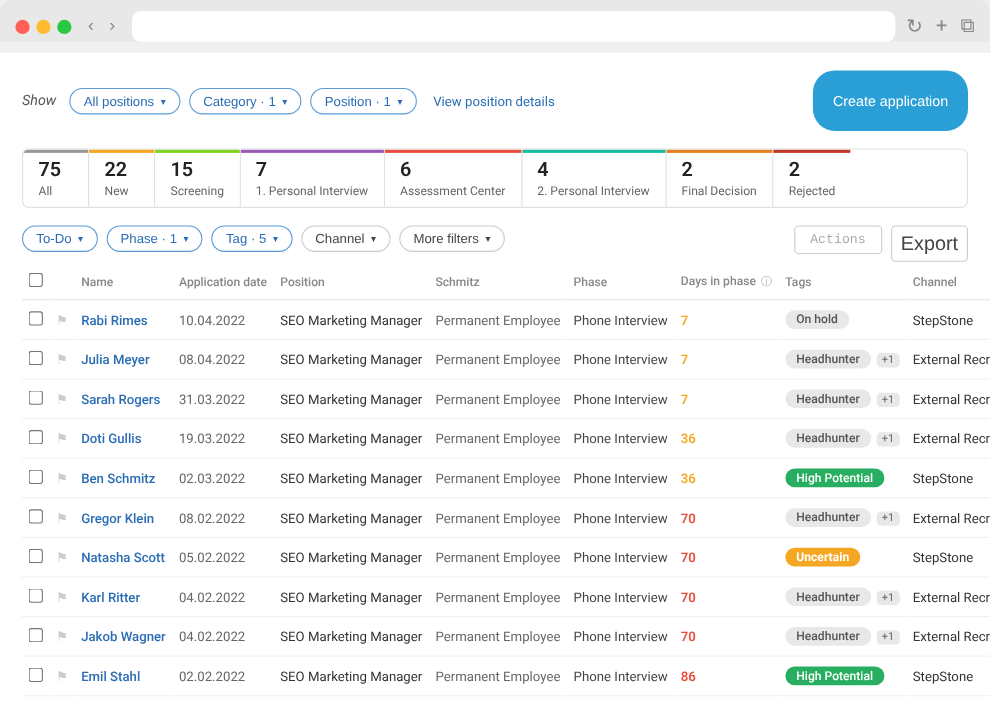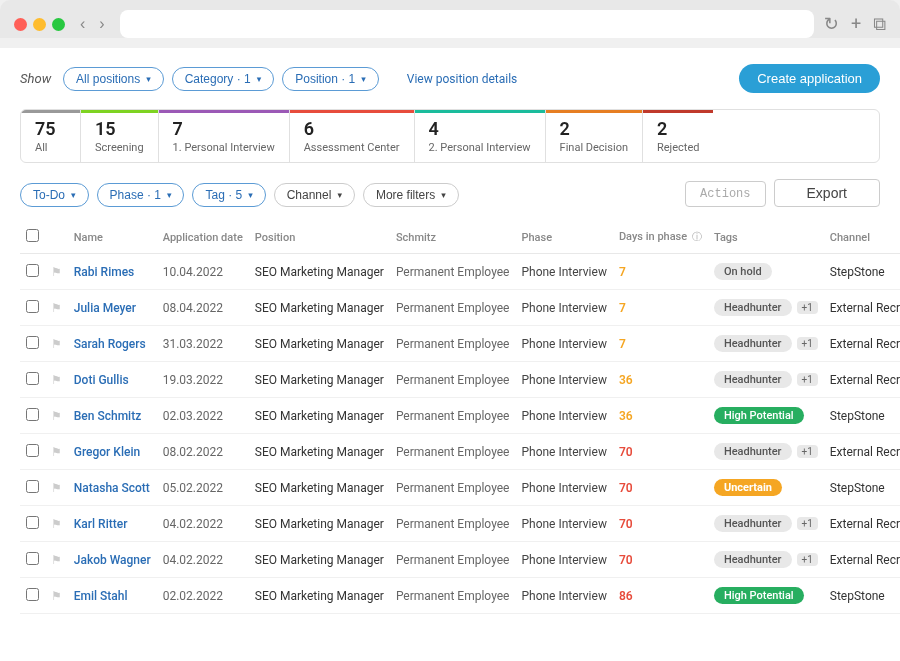--- a/index.html
+++ b/index.html
@@ -39,24 +39,24 @@
     
     .filters-row {
       display: flex; align-items: center; gap: 8px; margin-bottom: 16px;
     }
     .show-label { font-size: 13px; color: #555; margin-right: 4px; font-style: italic; }
     .filter-btn {
       display: flex; align-items: center; gap: 4px;
       background: white; border: 1.5px solid #5b9bd5; border-radius: 20px;
       padding: 4px 12px; font-size: 12px; color: #2a6db5; cursor: pointer; font-weight: 500;
     }
-    .view-link { font-size: 12px; color: #2a6db5; cursor: pointer; text-decoration: none; margin-left: 20px; }
+    .view-link { font-size: 12px; color: #2a6db5; cursor: pointer; text-decoration: none; margin-left: 7px; }
     .create-btn {
       margin-left: auto; background: #2a9fd6; color: white; border: none;
-      border-radius: 20px; padding: 7px 18px; font-size: 13px; cursor: pointer; font-weight: 500;
+      border-radius: 20px; padding: 20px 18px; font-size: 13px; cursor: pointer; font-weight: 500;
     }
 
     
     .stage-bar {
       display: flex; border: 1px solid #e0e0e0; border-radius: 6px;
       overflow: hidden; margin-bottom: 16px;
     }
     .stage-tab {
       flex: 0 0 auto; padding: 8px 14px; cursor: pointer; border-right: 1px solid #e0e0e0;
       font-size: 12px; min-width: 60px; position: relative;
@@ -75,37 +75,37 @@
     .stage-tab:nth-child(5) .stage-bar-top { background: #9b59b6; }
     .stage-tab:nth-child(6) .stage-bar-top { background: #e74c3c; }
     .stage-tab:nth-child(7) .stage-bar-top { background: #1abc9c; }
     .stage-tab:nth-child(8) .stage-bar-top { background: #e67e22; }
     .stage-tab:nth-child(9) .stage-bar-top { background: #c0392b; }
 
     .stage-bar-top { height: 3px; position: absolute; top: 0; left: 0; right: 0; }
 
     
     .second-filters {
-      display: flex; align-items: flex-end; gap: 8px; margin-bottom: 14px;
+      display: flex; align-items: flex-start; gap: 8px; margin-bottom: 2px;
     }
     .filter-btn2 {
       display: flex; align-items: center; gap: 4px;
       background: white; border: 1.5px solid #5b9bd5; border-radius: 20px;
       padding: 4px 12px; font-size: 12px; color: #2a6db5; cursor: pointer;
     }
     .filter-btn2-gray {
       border-color: #ccc; color: #444;
     }
     .actions-btn {
       margin-left: auto; background: white; border: 1px solid #ccc;
       border-radius: 4px; padding: 5px 14px; font-size: 12px; color: #aaa; cursor: pointer; font-family: Liberation Mono, monospace;
     }
     .export-btn {
       background: white; border: 1.5px solid #ccc;
-      border-radius: 4px; padding: 5px 32px; font-size: 14px; color: #444; cursor: pointer; font-weight: 500;
+      border-radius: 4px; padding: 5px 8px; font-size: 18px; color: #444; cursor: pointer; font-weight: 500;
     }
 
     
     table { width: 100%; border-collapse: collapse; font-size: 12px; }
     thead th {
       text-align: left; padding: 8px 6px; color: #888; font-weight: 500;
       border-bottom: 1px solid #e8e8e8; font-size: 11px; white-space: nowrap;
     }
     tbody tr { border-bottom: 1px solid #f0f0f0; }
     tbody td { padding: 9px 6px; color: #333; vertical-align: middle; white-space: nowrap; }
@@ -179,20 +179,25 @@
     </button>
     <a class="view-link">View position details</a>
     <button class="create-btn">Create application</button>
   </div>
 
   <div class="stage-bar" id="stage-tabs-container">
       <div class="stage-tab">
       <div class="stage-bar-top" style="background:#999"></div>
       <span class="stage-num">75</span>
       <span class="stage-name">All</span>
+    </div>
+      <div class="stage-tab">
+      <div class="stage-bar-top" style="background:#f5a623"></div>
+      <span class="stage-num">22</span>
+      <span class="stage-name">New</span>
     </div>
       <div class="stage-tab">
       <div class="stage-bar-top" style="background:#7ed321"></div>
       <span class="stage-num">15</span>
       <span class="stage-name">Screening</span>
     </div>
       <div class="stage-tab">
       <div class="stage-bar-top" style="background:#9b59b6"></div>
       <span class="stage-num">7</span>
       <span class="stage-name">1. Personal Interview</span>

